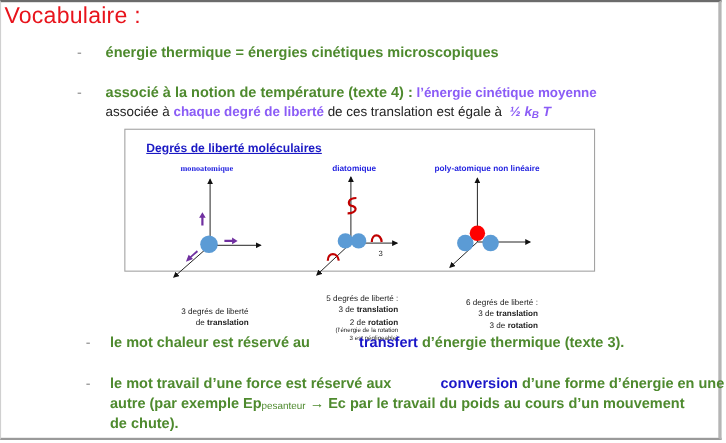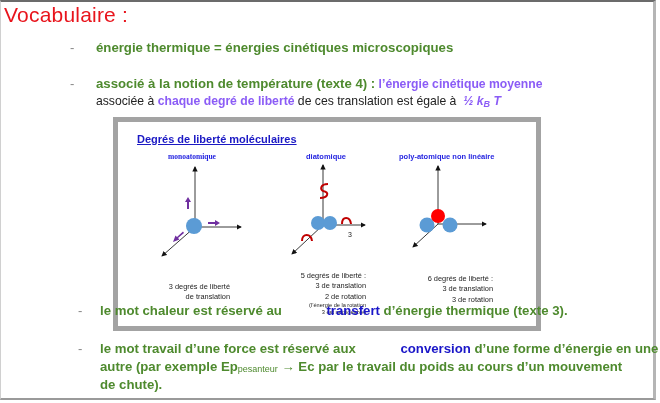--- a/index.html
+++ b/index.html
@@ -5,25 +5,25 @@
   html, body { margin:0; padding:0; }
   body { width:660px; height:403px; background:#fff; overflow:hidden; position:relative; font-family:"Liberation Sans", sans-serif; }
   .frame { position:absolute; left:0; top:0; width:656px; height:400px; border-top:2px solid #6b6b6b; border-right:3px solid #b5b5b5; border-bottom:2px solid #9a9a9a; border-left:1px solid #d0d0d0; box-sizing:border-box; }
   .title { position:absolute; left:4px; top:3px; font-size:21px; color:#e8141c; letter-spacing:0.2px; }
   .bullet { position:absolute; font-size:13.2px; font-weight:bold; color:#4e8a2e; line-height:16px; white-space:nowrap; }
   .dash { position:absolute; color:#888; font-weight:normal; font-size:13px; }
   .black { color:#8b5cf6; }
   .blue { color:#1a16c8;padding-left:41px; }
   .normal { font-weight:normal; color:#222; }
   .sub { font-size:9px; font-weight:bold; vertical-align:-2px; }
-  .box { position:absolute; left:113px; top:117px; width:428px; height:214px; border:5px solid #a3a3a3; box-sizing:border-box; }
+  .box { position:absolute; left:113px; top:117px; width:428px; height:130px; border:1px solid #a3a3a3; box-sizing:border-box; }
   .box-title { position:absolute; left:19px; top:11px; font-size:11px; font-weight:bold; color:#1b19c4; text-decoration:underline; }
   .col-title { position:absolute; font-size:7.5px; font-weight:bold; color:#2424e0; white-space:nowrap; }
   .cap { position:absolute; font-size:7.4px; color:#222; text-align:right; line-height:10.3px; white-space:nowrap;margin-top:32px; }
-  .cap b { font-weight:normal; }
+  .cap b { font-weight:bold; }
   .cap .small { font-size:5.6px; line-height:7.5px; }
   svg { position:absolute; overflow:visible; }
 </style>
 </head>
 <body>
 
 <div class="frame"></div>
 
 <div class="title">Vocabulaire :</div>
 

